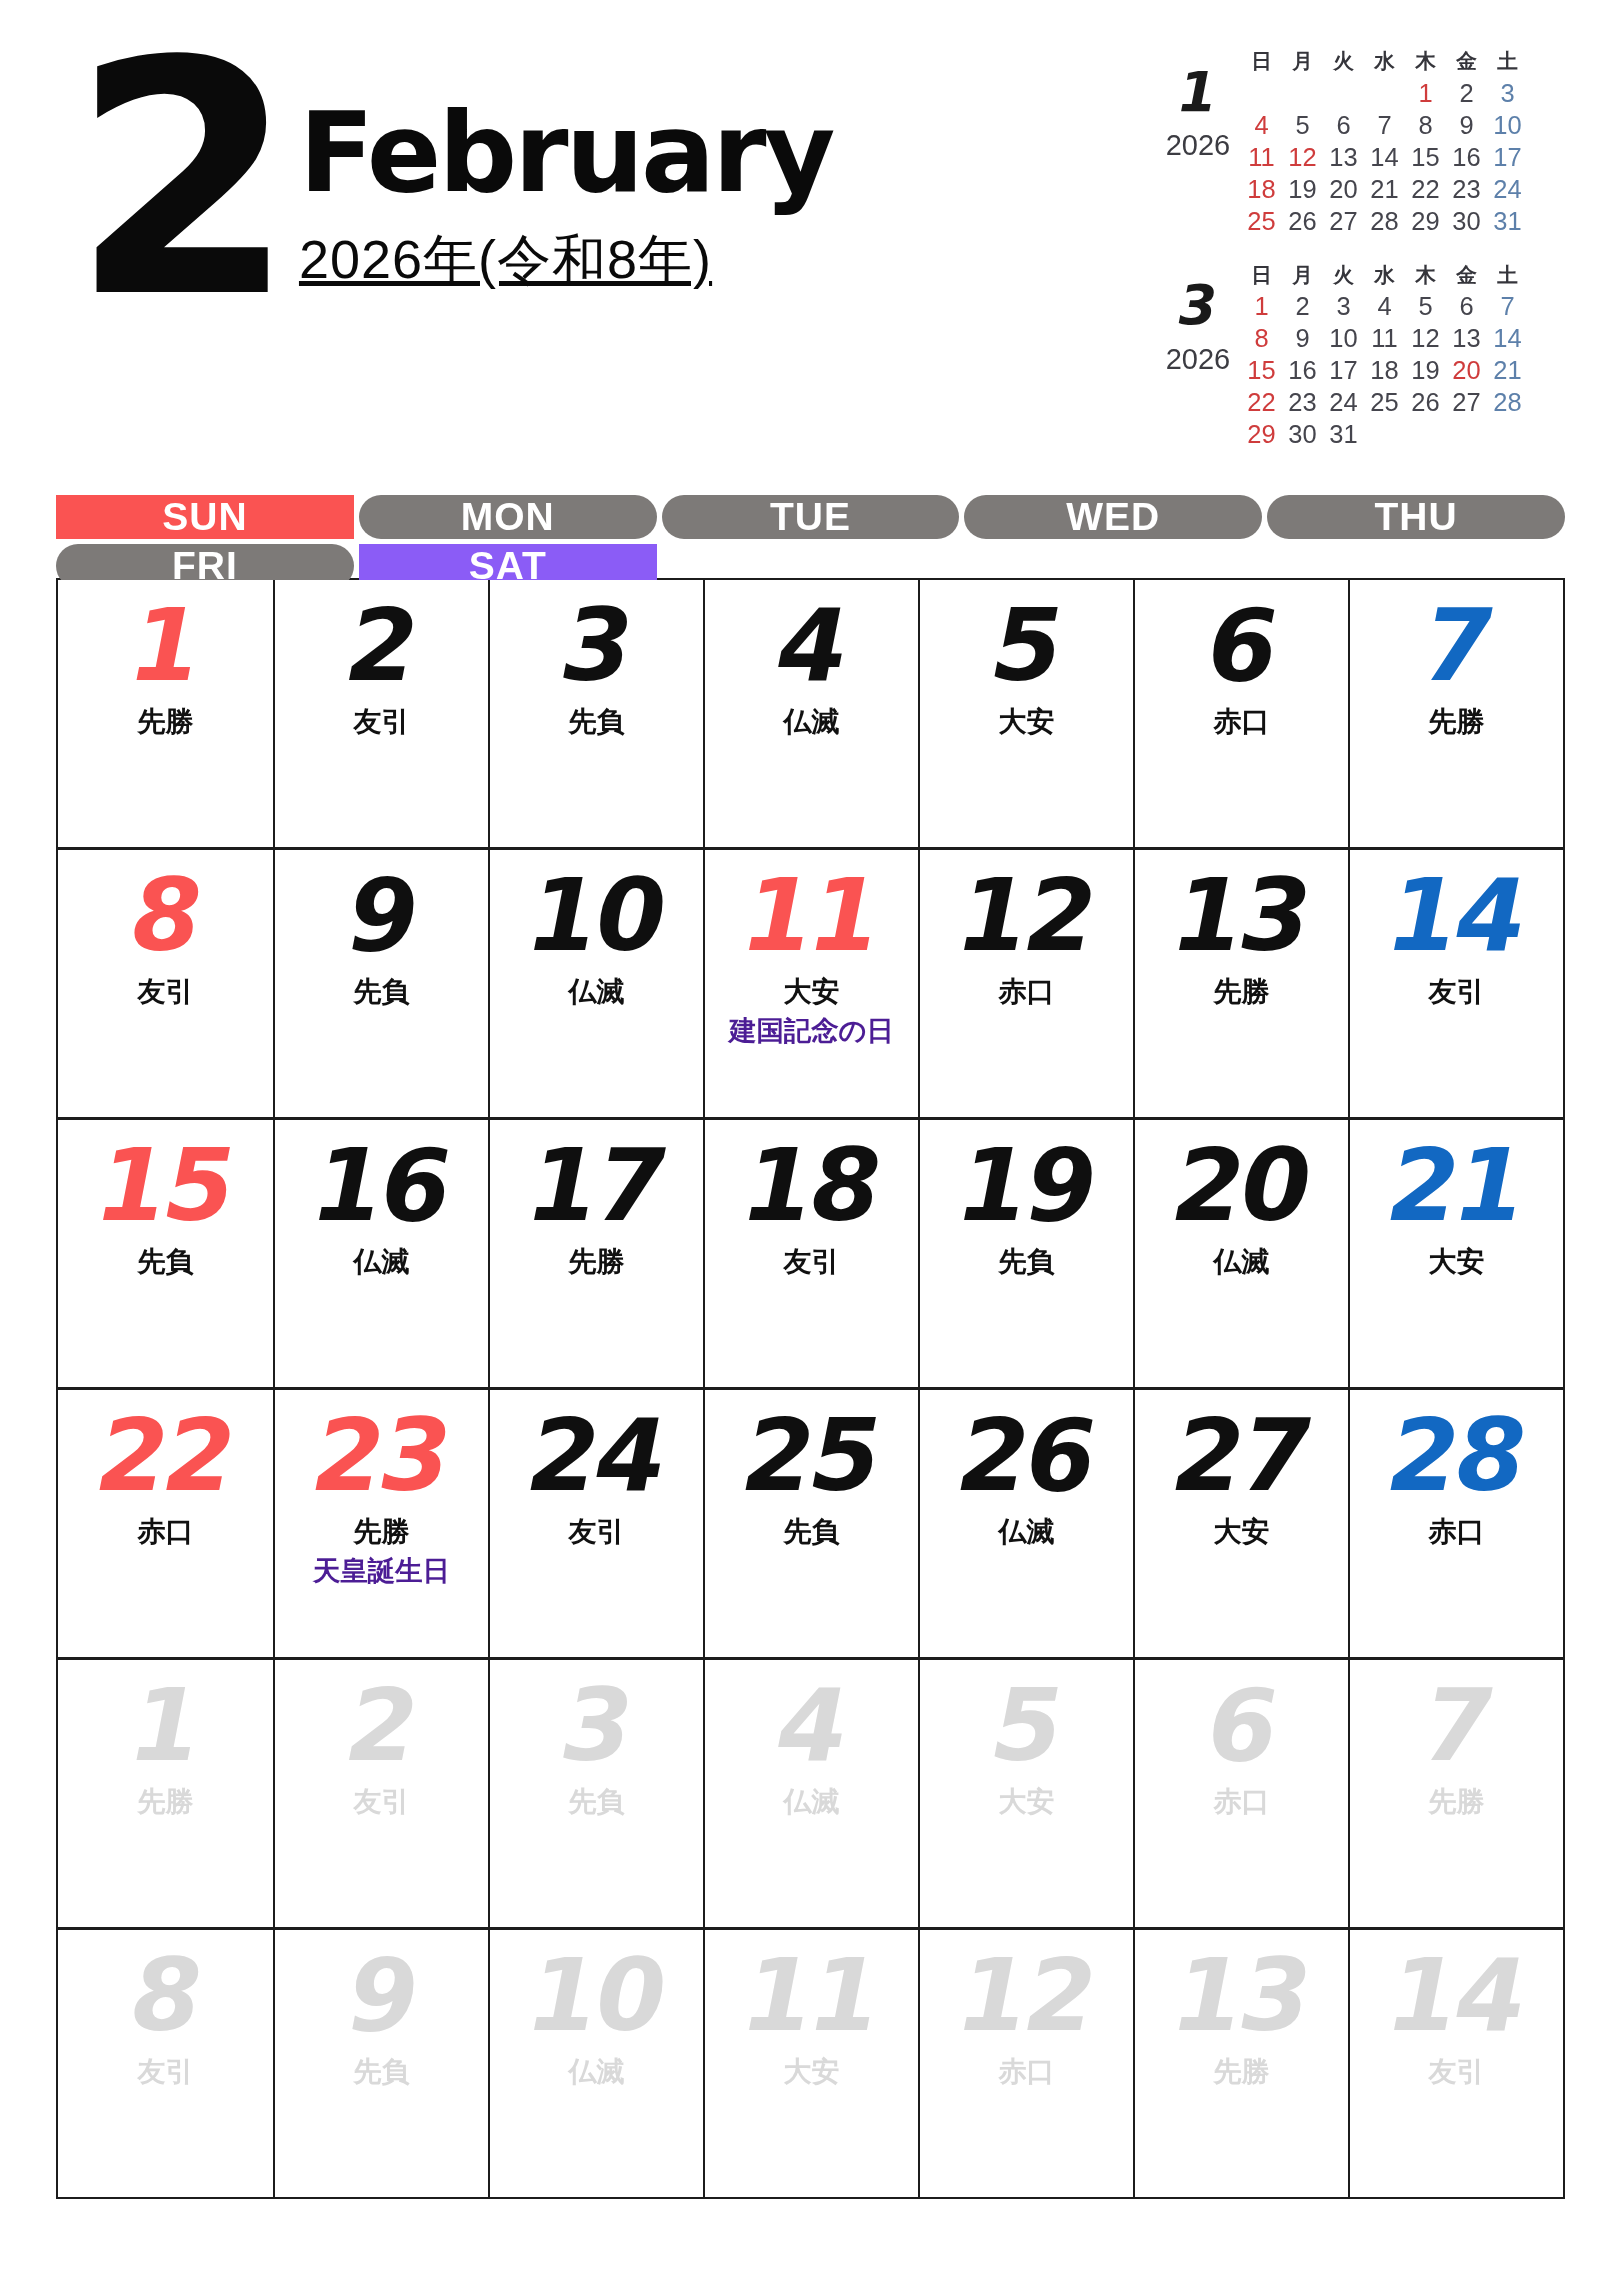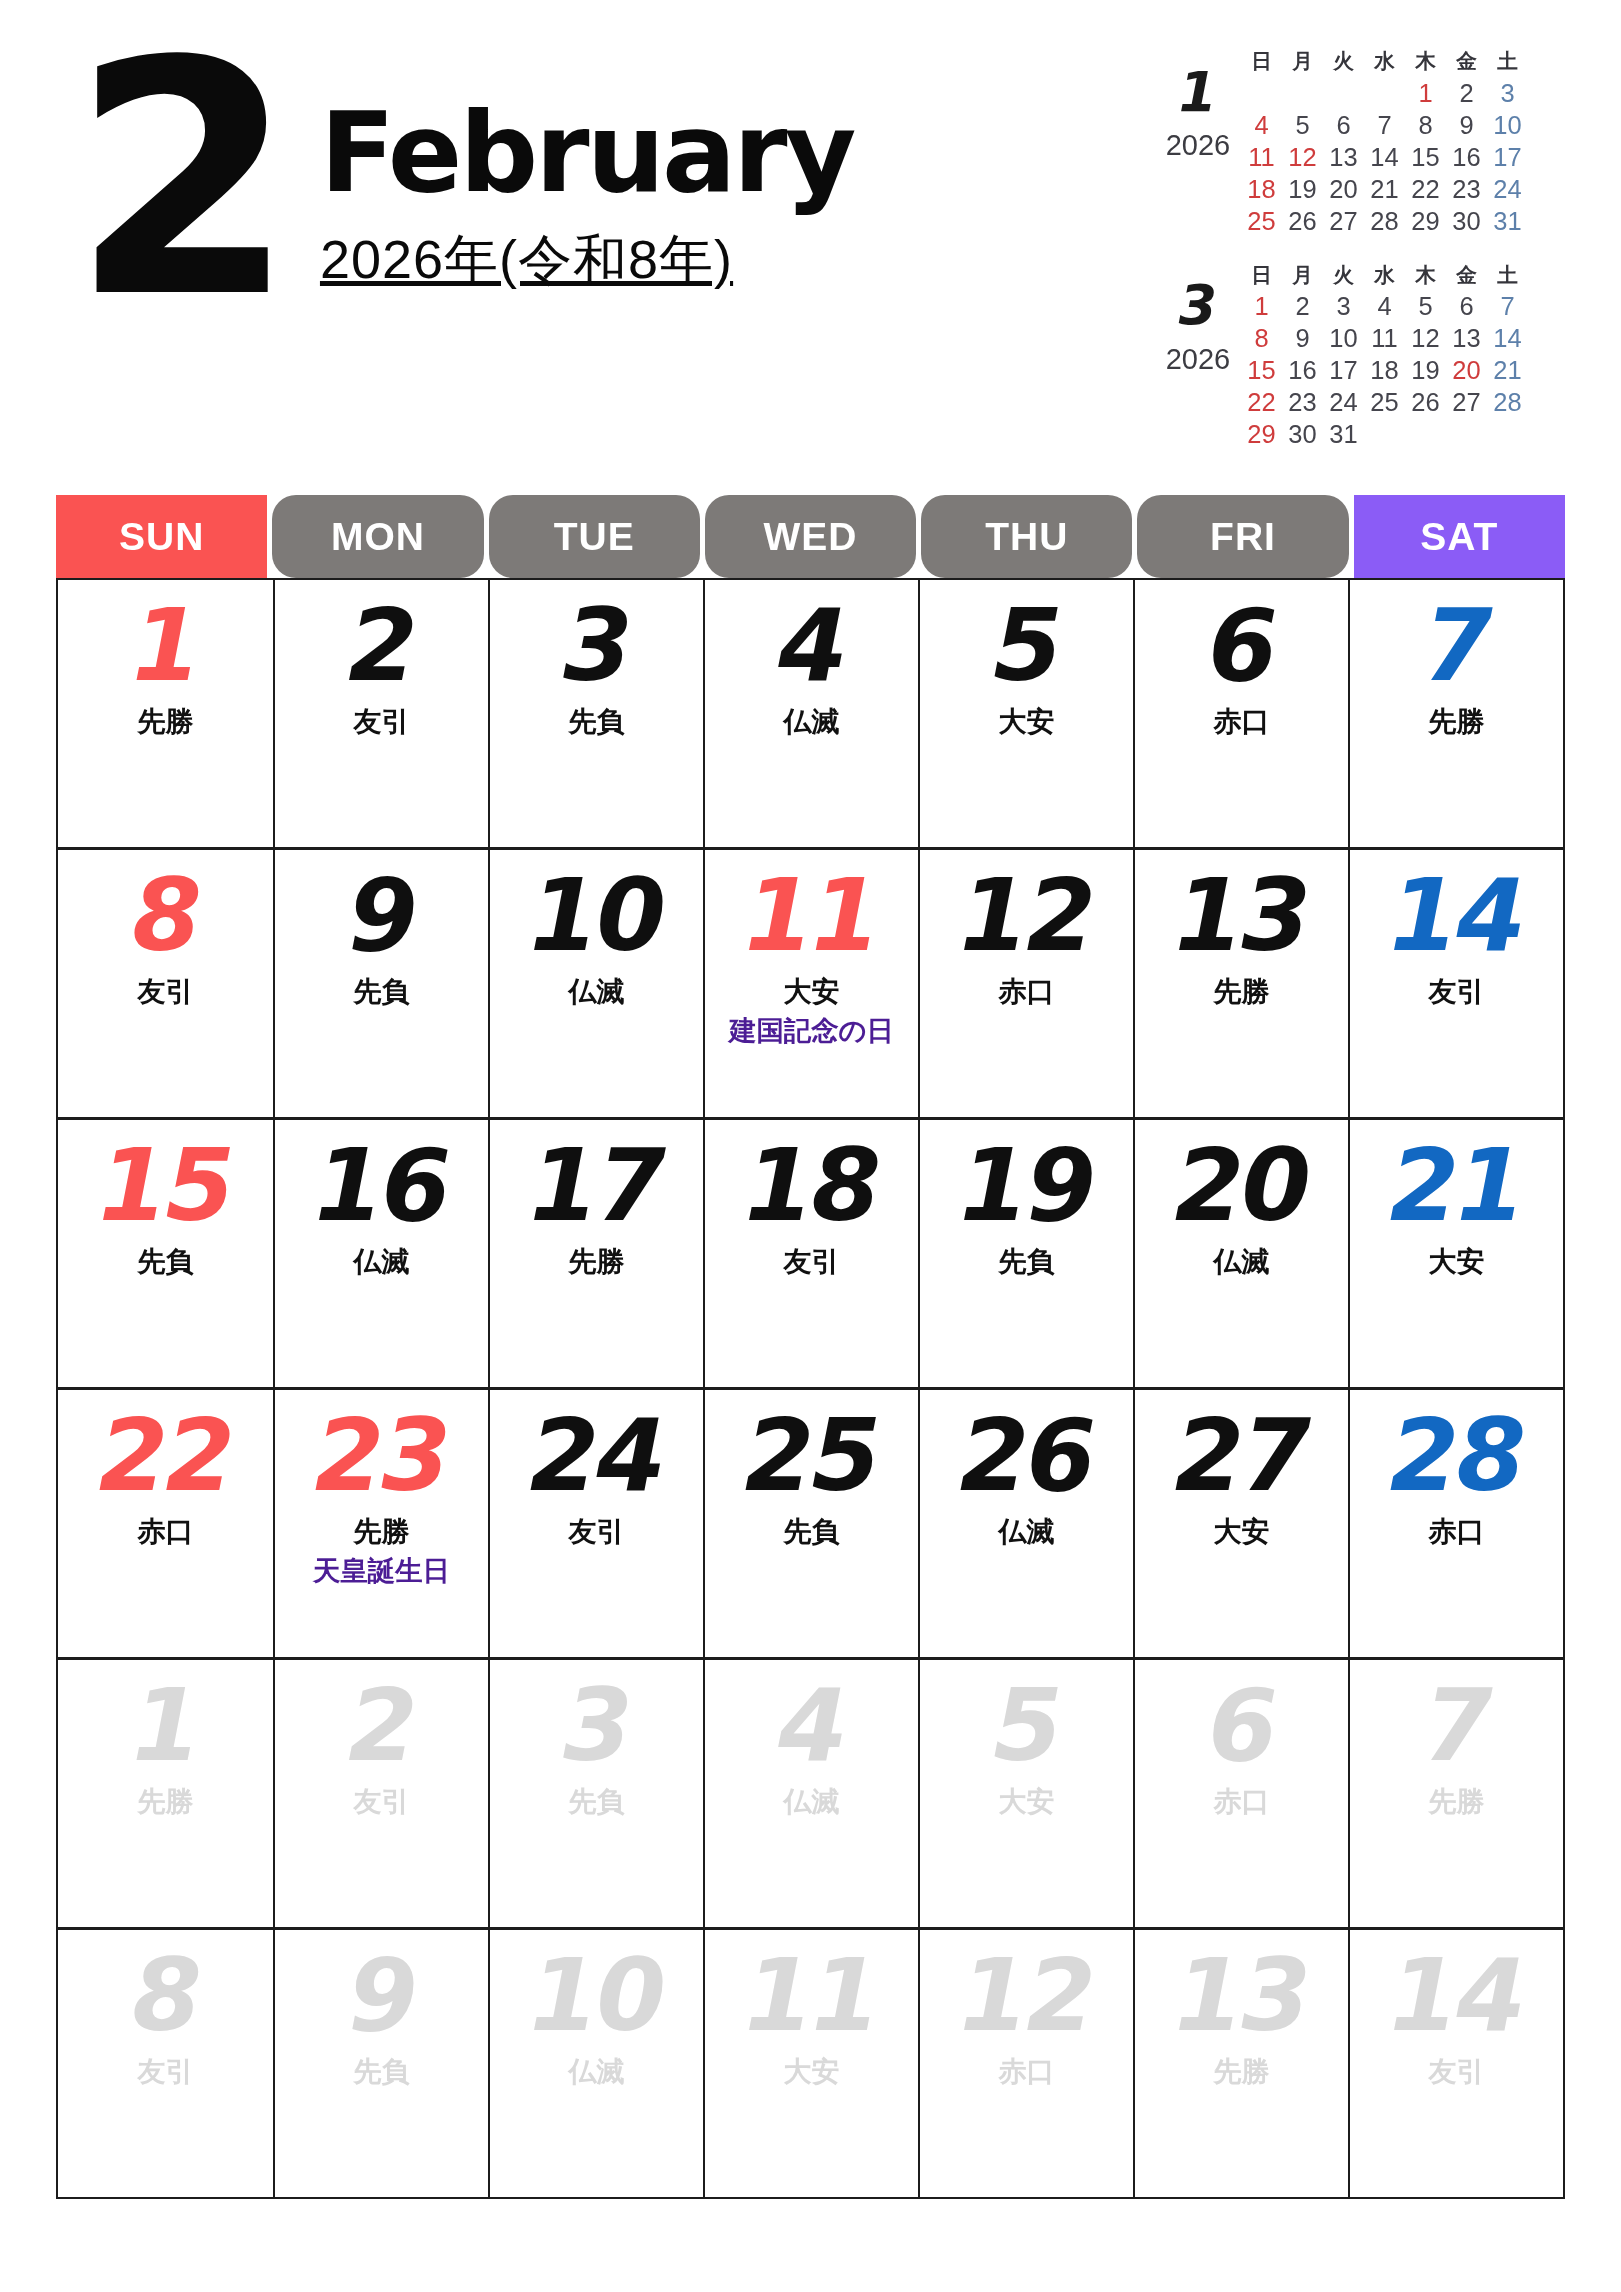--- a/index.html
+++ b/index.html
@@ -6,21 +6,21 @@
   .page{
     position:relative; width:1621px; height:2293px; background:#ffffff;
     font-family:"Liberation Sans", sans-serif; overflow:hidden;
   }
   
   .title-block{position:absolute; left:71px; top:27.4px; display:flex;}
   .big-month{
     font-size:323px; font-weight:bold; line-height:0.95; color:#0a0a0a;
     font-family:"DejaVu Sans", sans-serif; letter-spacing:-7.8px;
   }
-  .title-right{margin-left:32px; padding-top:71px;}
+  .title-right{margin-left:11px; padding-top:71px;}
   .month-name{
     font-size:110px; font-weight:bold; color:#0a0a0a; line-height:1;
     font-family:"DejaVu Sans", sans-serif; letter-spacing:-2.9px;
   }
   .subtitle{font-size:54px; color:#0a0a0a; margin-top:15.7px; letter-spacing:1px;text-decoration:underline;}
   
   .mini-cals{position:absolute; left:1155px; top:45px;}
   .mini-cal{display:flex; align-items:flex-start; margin-bottom:21.6px;}
   .mini-label{width:86px; text-align:center; padding-top:19.6px;}
   .mini-month-num{
@@ -32,21 +32,21 @@
   .mini-cell{
     height:32px; display:flex; align-items:center; justify-content:center;
     font-size:25.5px; font-weight:500;
   }
   .mc-h{font-size:20.6px; color:#35353b; font-weight:bold;}
   .mc-n{color:#45454d;}
   .mc-r{color:#cf3c3c;}
   .mc-s{color:#5d80aa;}
   
   .main-cal{position:absolute; left:56px; top:495px; width:1509px;}
-  .dow-row{display:grid; grid-template-columns:repeat(7,1fr); gap:4.9px; height:83px;}
+  .dow-row{display:grid; grid-template-columns:repeat(5,1fr); gap:4.9px; height:83px;}
   .dow-cell{
     display:flex; align-items:center; justify-content:center;
     color:#ffffff; font-size:39px; font-weight:bold; letter-spacing:1px;
   }
   .dow-sun{background:#fa5352;}
   .dow-wd{background:#7d7a78;border-radius:24px;}
   .dow-sat{background:#8b5cf6;}
   .weeks{border:2.9px solid #1c1c1c; border-top:none;}
   .week-row{display:grid; grid-template-columns:repeat(7,1fr); border-top:3.9px solid #1c1c1c;}
   .week-row:first-child{border-top:2.9px solid #1c1c1c;}

